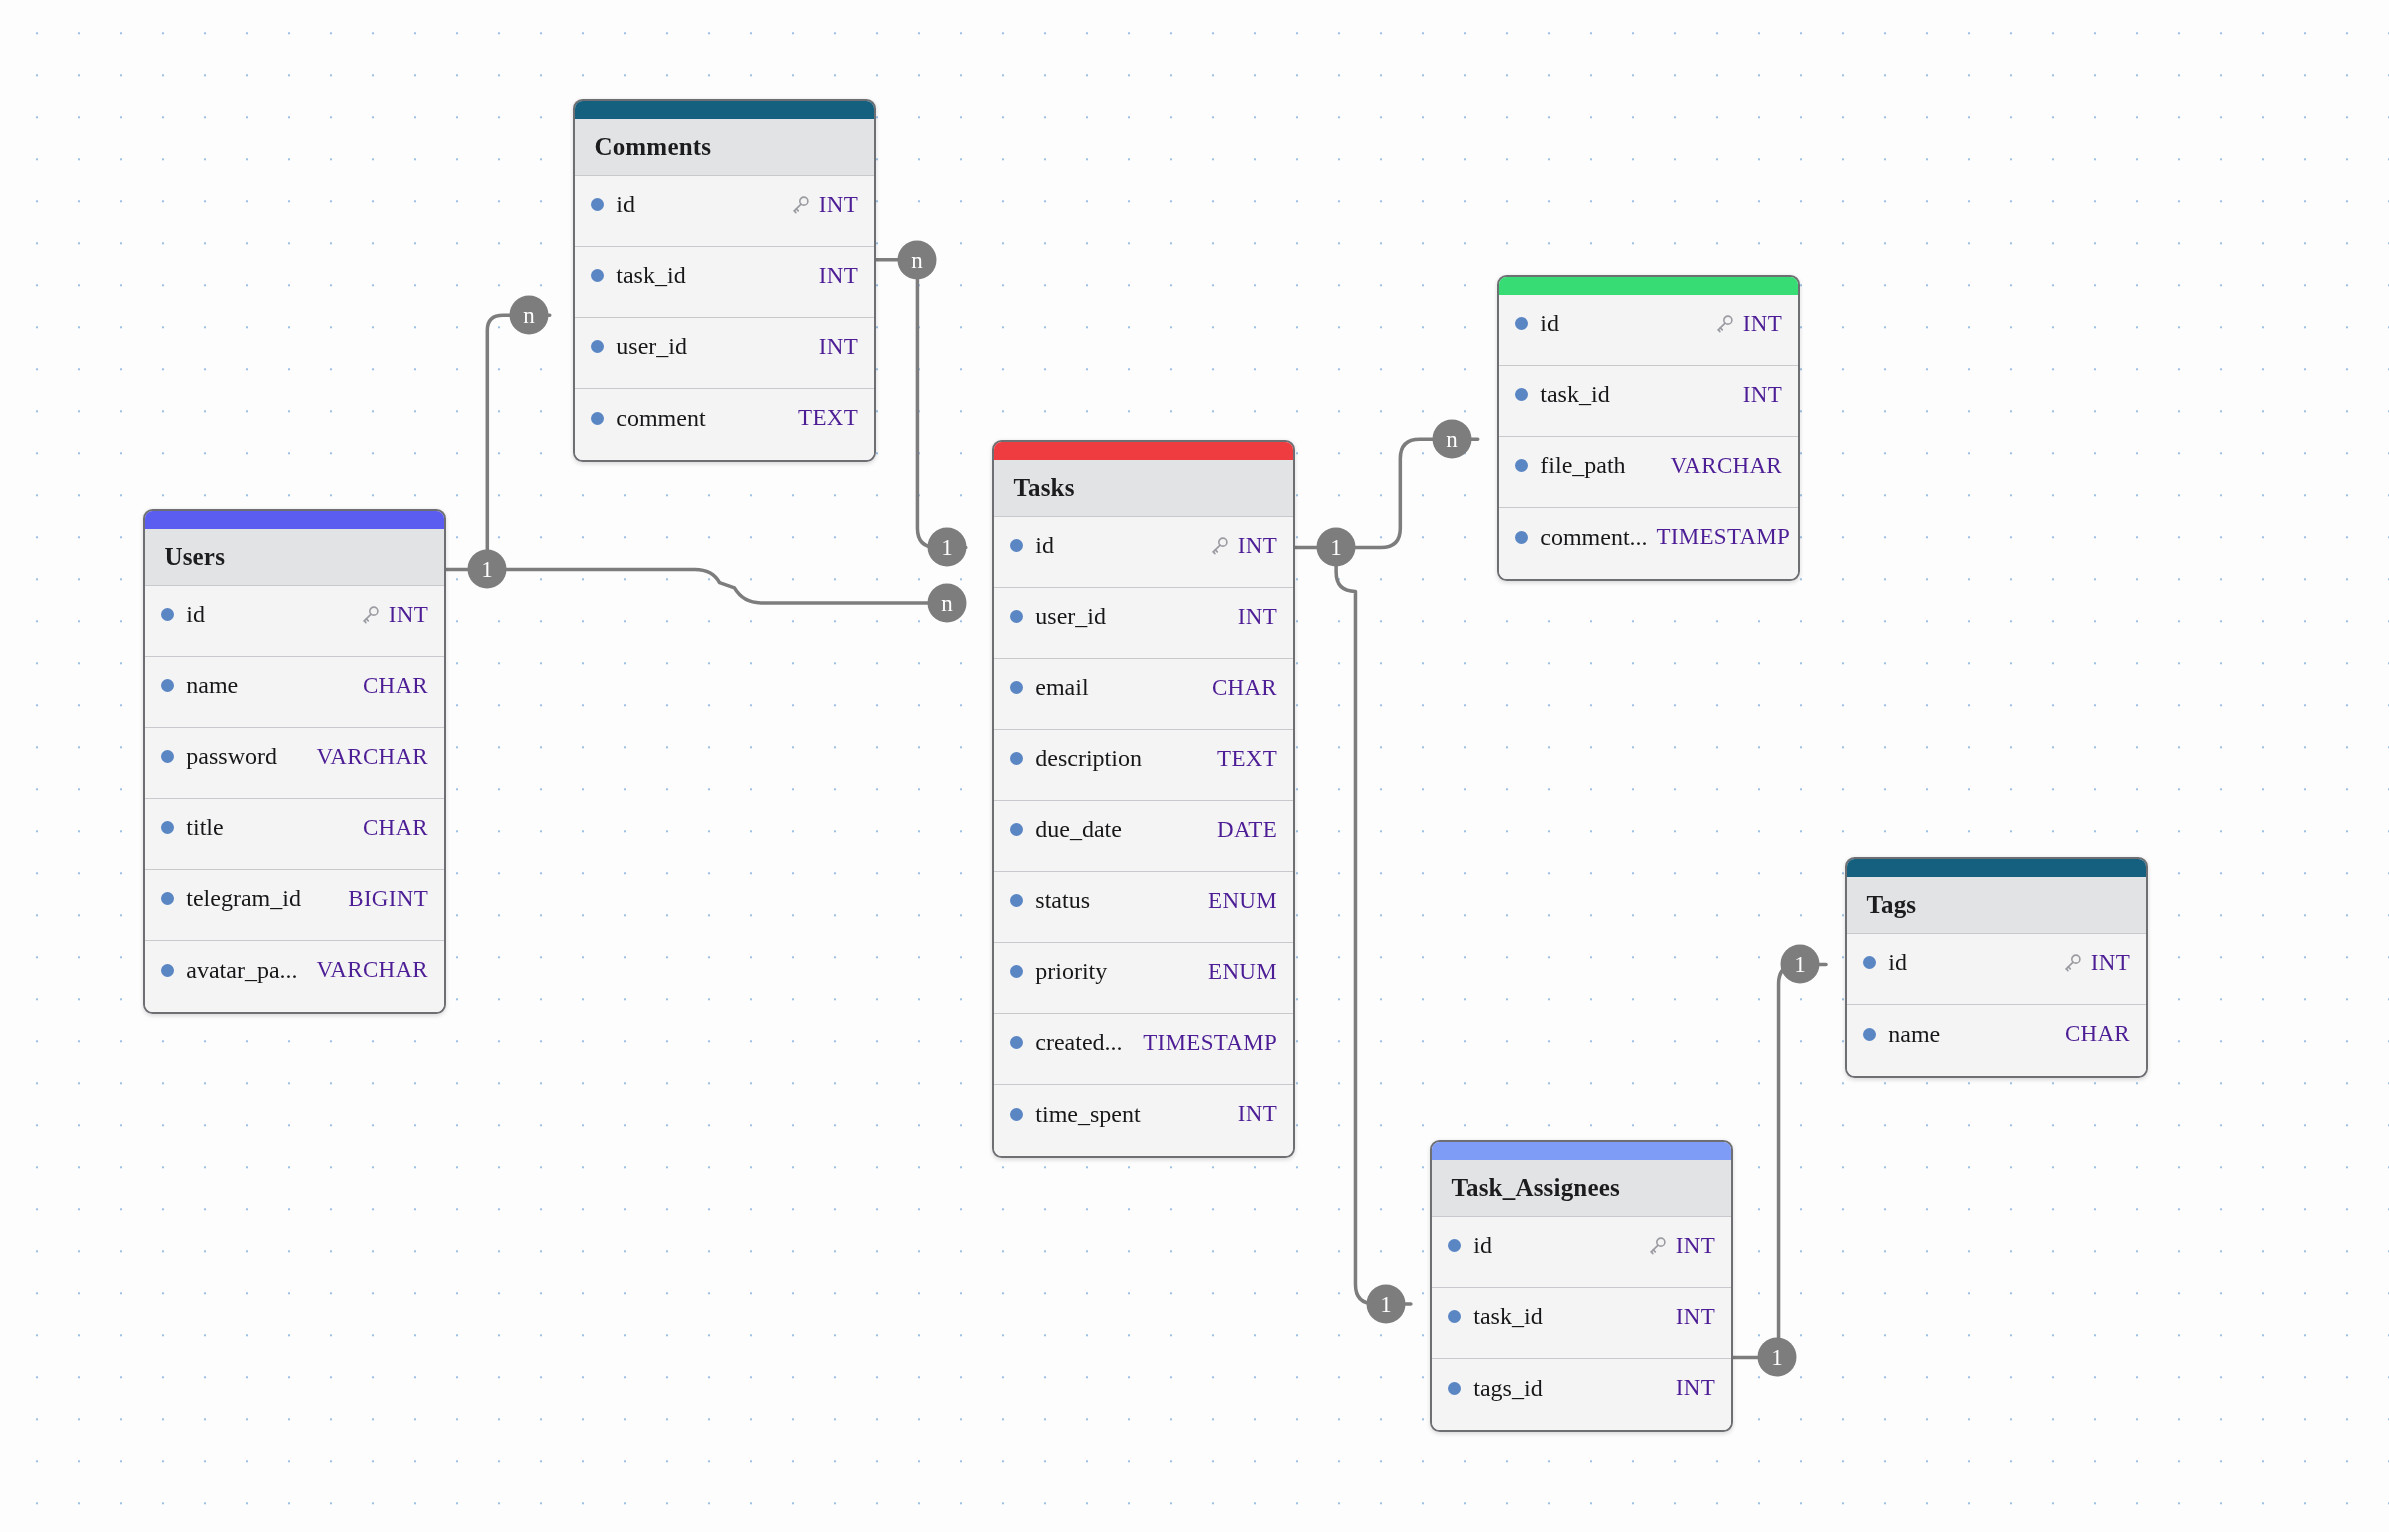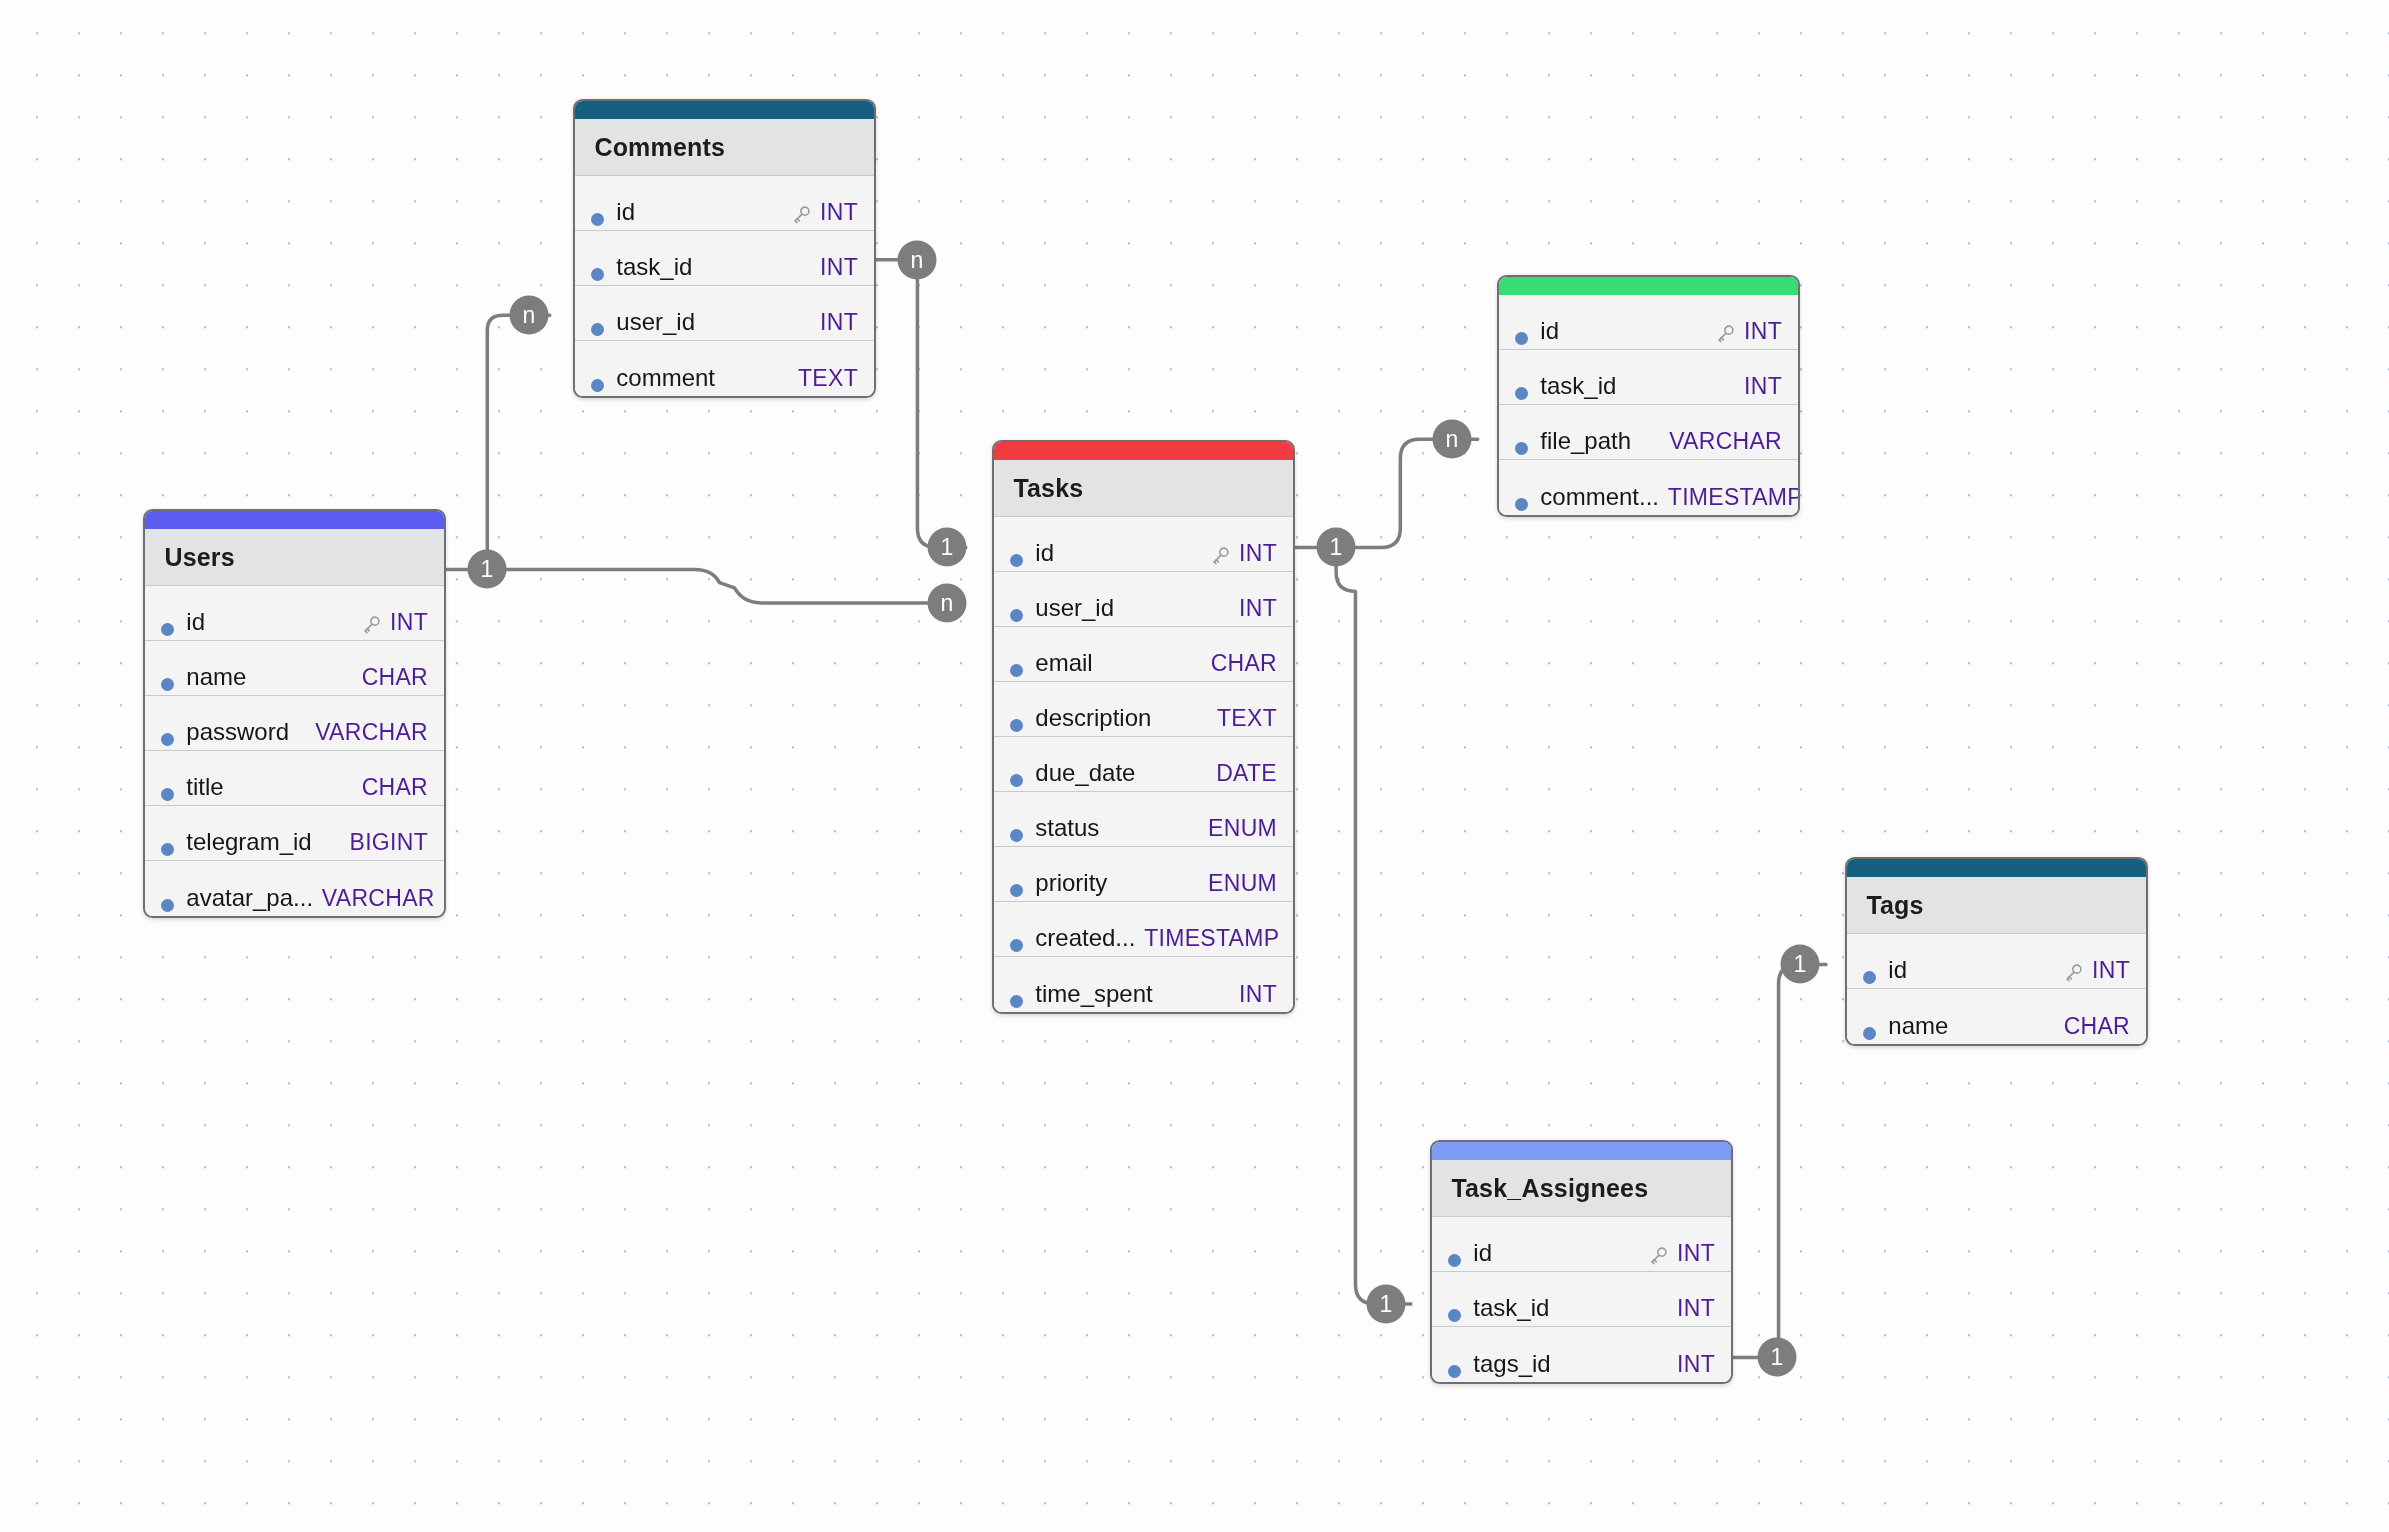--- a/index.html
+++ b/index.html
@@ -9,21 +9,21 @@
   }
   #canvas {
     position: relative;
     width: 2389px;
     height: 1533px;
     overflow: hidden;
     background-color: #fdfdfe;
     background-image: radial-gradient(#9dc0e3 1.4px, transparent 1.5px);
     background-size: 42px 42px;
     background-position: 16px 12.3px;
-    font-family: Liberation Sans, sans-serif;
+    font-family: Liberation Serif, serif;
   }
   #edges {
     position: absolute;
     left: 0; top: 0;
     width: 2389px;
     height: 1533px;
     pointer-events: none;
   }
   .table-node {
     position: absolute;
@@ -44,23 +44,23 @@
     font-size: 25px;
     font-weight: bold;
     padding: 15px 19.4px 15px 19.4px;
     letter-spacing: 0.2px;
     border-bottom: 1.3px solid #c7c9cc;
     line-height: 1.05;
   }
   .node-rows { display: block; }
   .node-row {
     display: flex;
-    align-items: flex-end;
-    height: 55px;
-    padding: 0 16px 4px 16px;
+    align-items: center;
+    height: 71px;
+    padding: 0 16px 12px 16px;
     box-sizing: border-box;
     background: #f4f4f5;
     border-bottom: 1.3px solid #c7c9cc;
   }
   .node-row:last-child { border-bottom: none; }
   .row-dot {
     width: 13px; height: 13px;
     border-radius: 50%;
     background: #5b86c4;
     flex: 0 0 auto;

